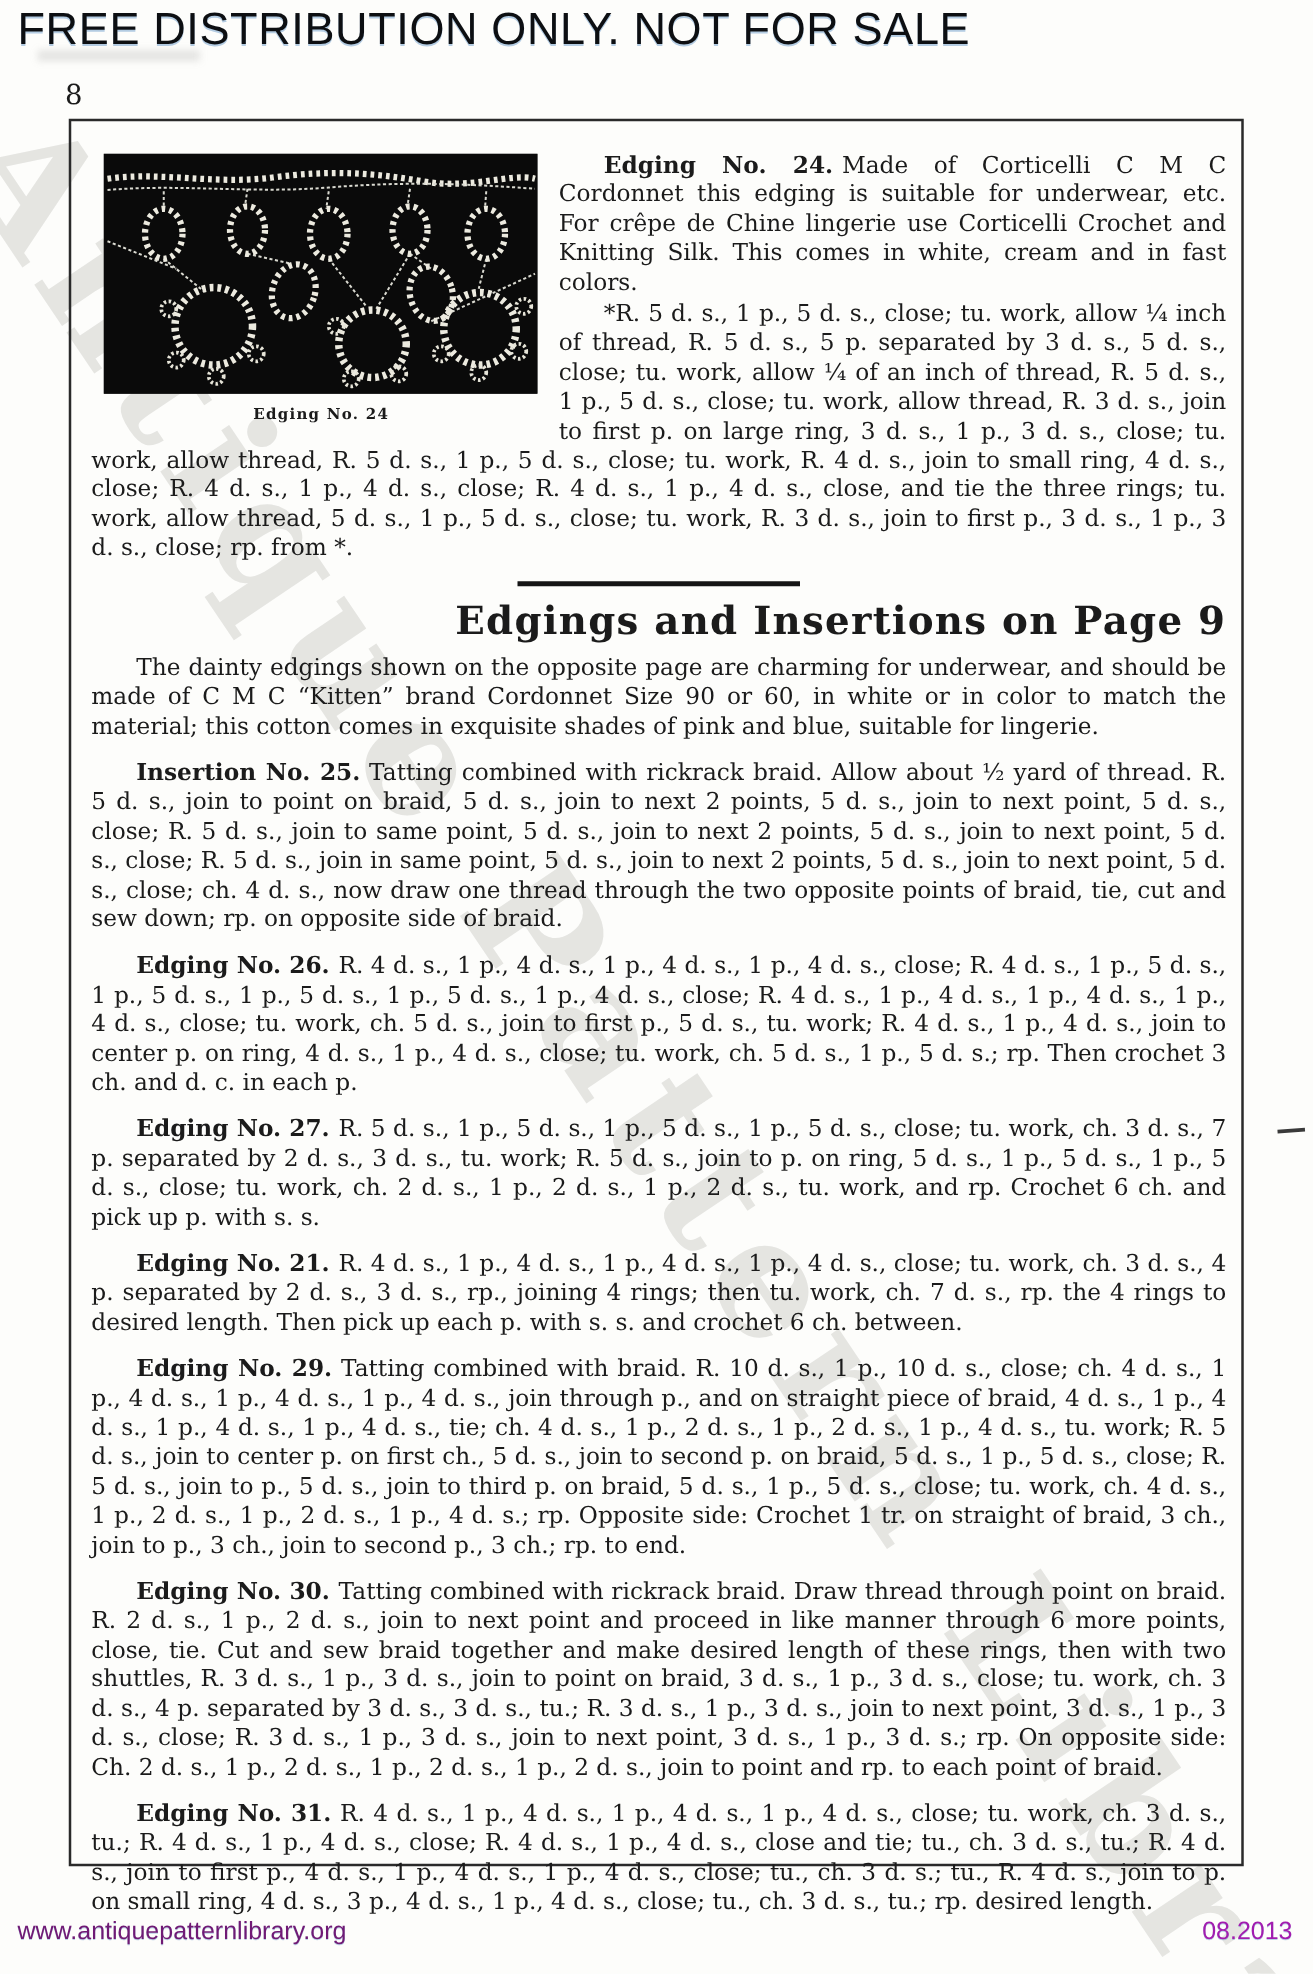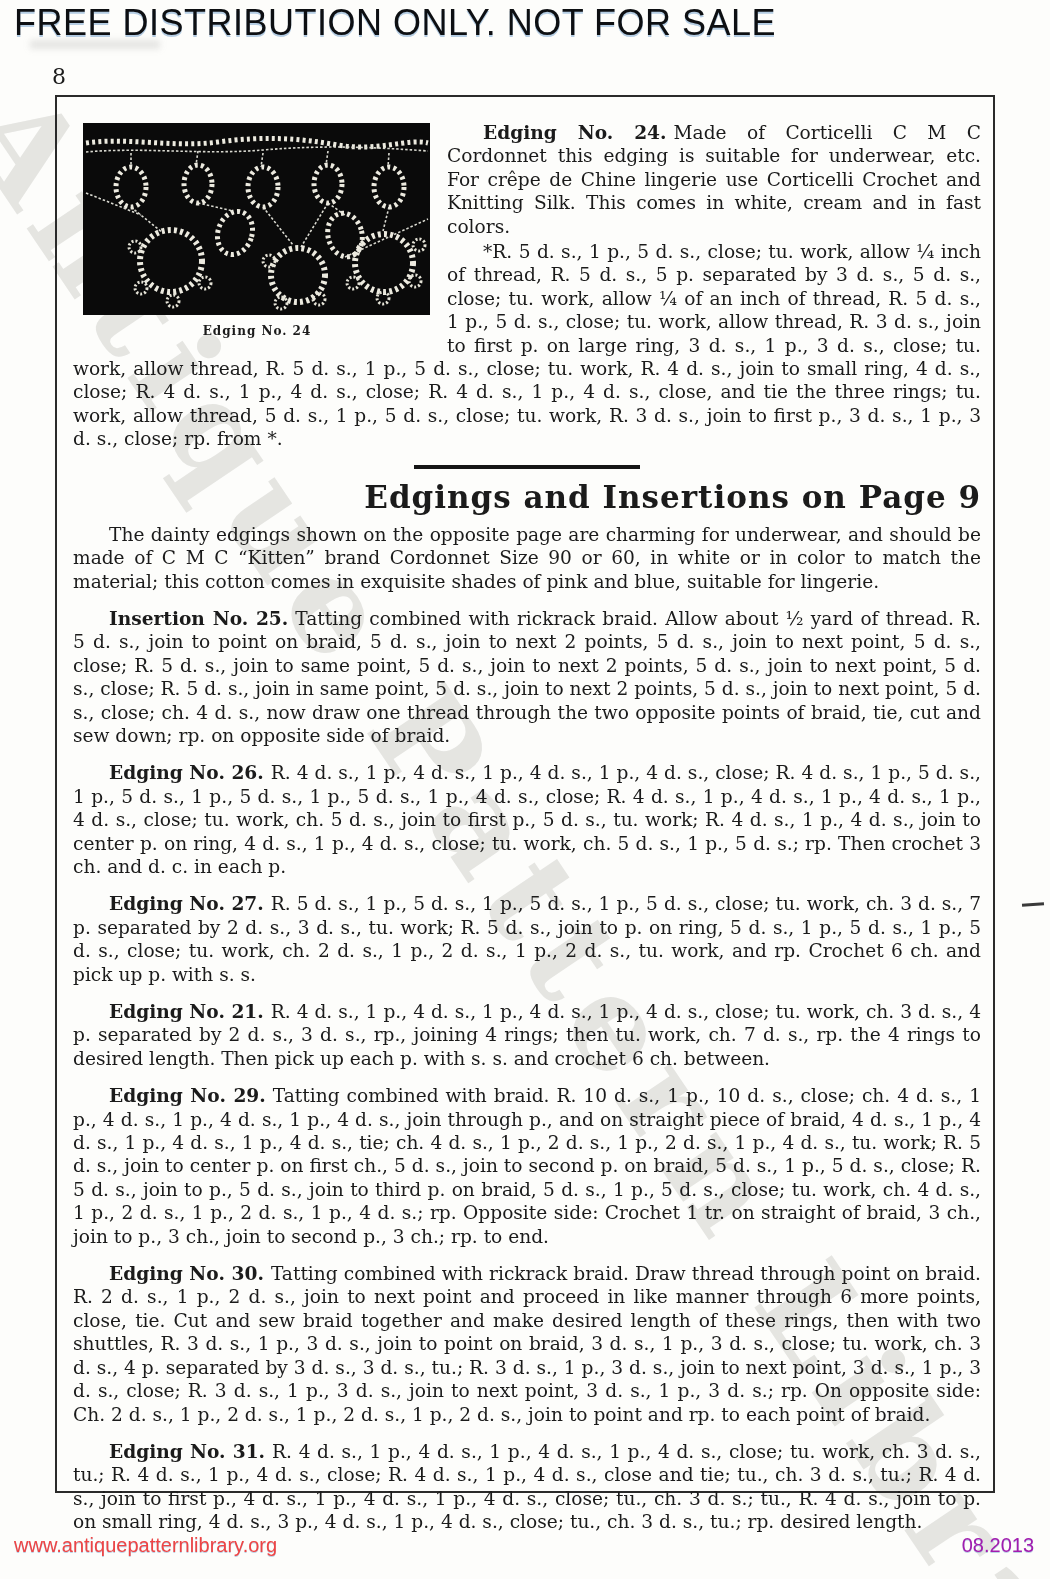--- a/index.html
+++ b/index.html
@@ -32,21 +32,21 @@
   p{margin:0;text-align:justify;}
   p.indent{text-indent:36px;}
   .lead{font-weight:bold;margin-right:7px;}
   .pattern{margin-top:14px;}
   .divider{clear:both;width:226px;height:4px;background:#151515;margin:14px auto 10px auto;}
   h1.section-heading{
     margin:2px 0 8px 0;text-align:right;font-size:31px;line-height:36px;
     font-weight:bold;letter-spacing:1px;font-family:"DejaVu Serif", serif;
   }
   .footer-site{position:absolute;left:14px;top:1534px;z-index:2;
-    font-family:"Liberation Sans", sans-serif;font-size:20px;color:#ef4444;
+    font-family:"Liberation Sans", sans-serif;font-size:20px;color:#701a75;
     text-shadow:0 1px 0 rgba(70,130,190,0.35);}
   .footer-date{position:absolute;right:16px;top:1534px;z-index:2;
     font-family:"Liberation Sans", sans-serif;font-size:20px;color:#a21caf;
     text-shadow:0 1px 0 rgba(70,130,190,0.35);}
   .scan-mark{position:absolute;left:1022px;top:903px;width:22px;height:3px;background:#3a3a3a;transform:rotate(-4deg);z-index:2;}
   svg .th{stroke:#d9d9d0;stroke-width:1.6;fill:none;stroke-dasharray:2.5 2;}
   svg .ring{stroke:#eceadf;fill:none;stroke-dasharray:3 3.2;}
   svg .picot{stroke:#e6e4d8;fill:none;stroke-width:3;stroke-dasharray:2 2;}
 </style>
 </head>

